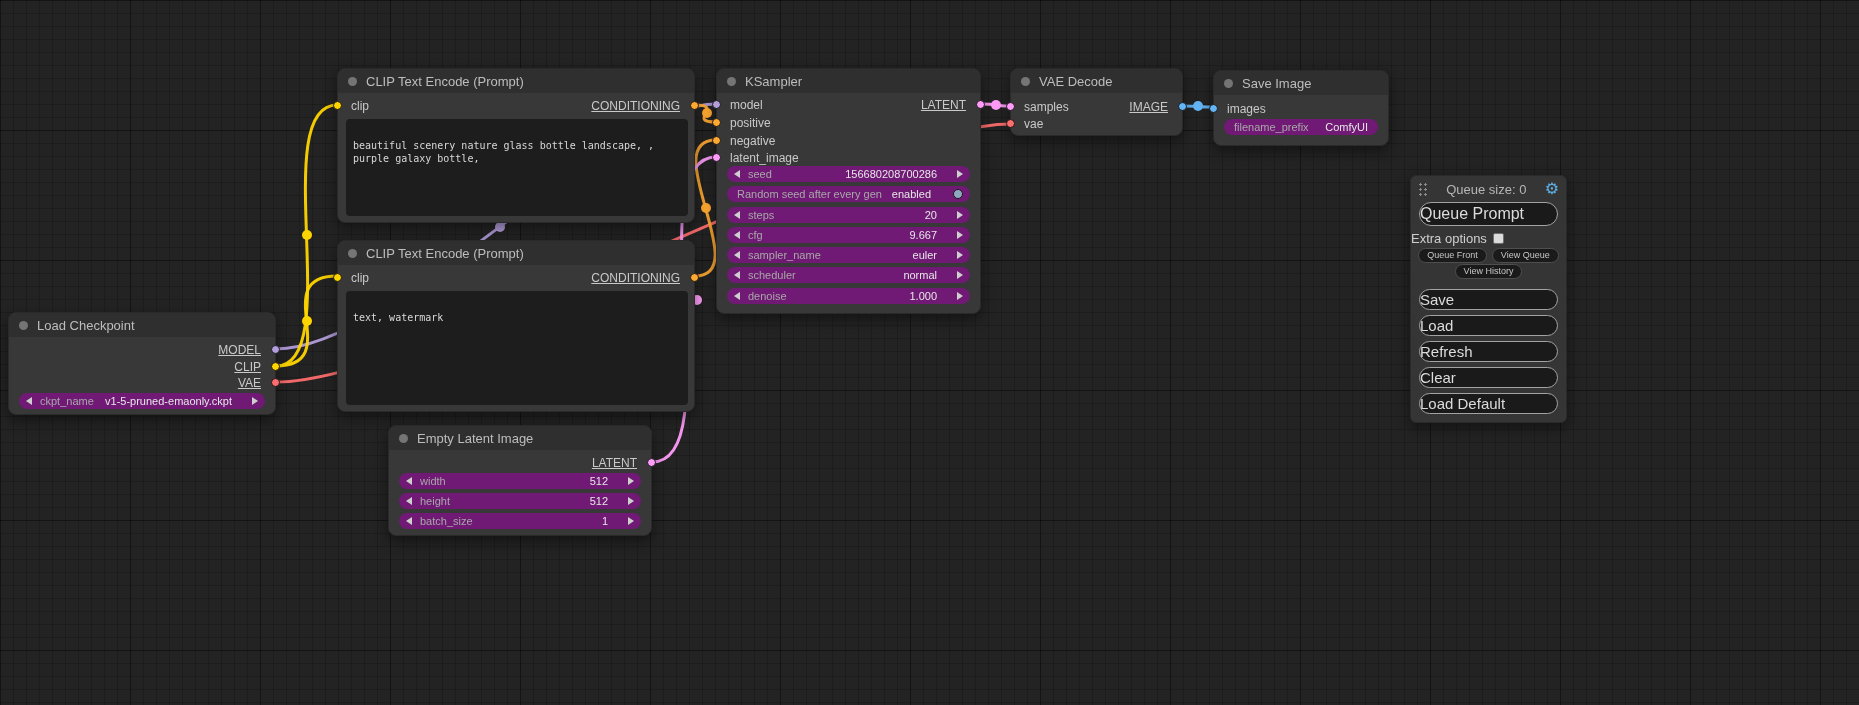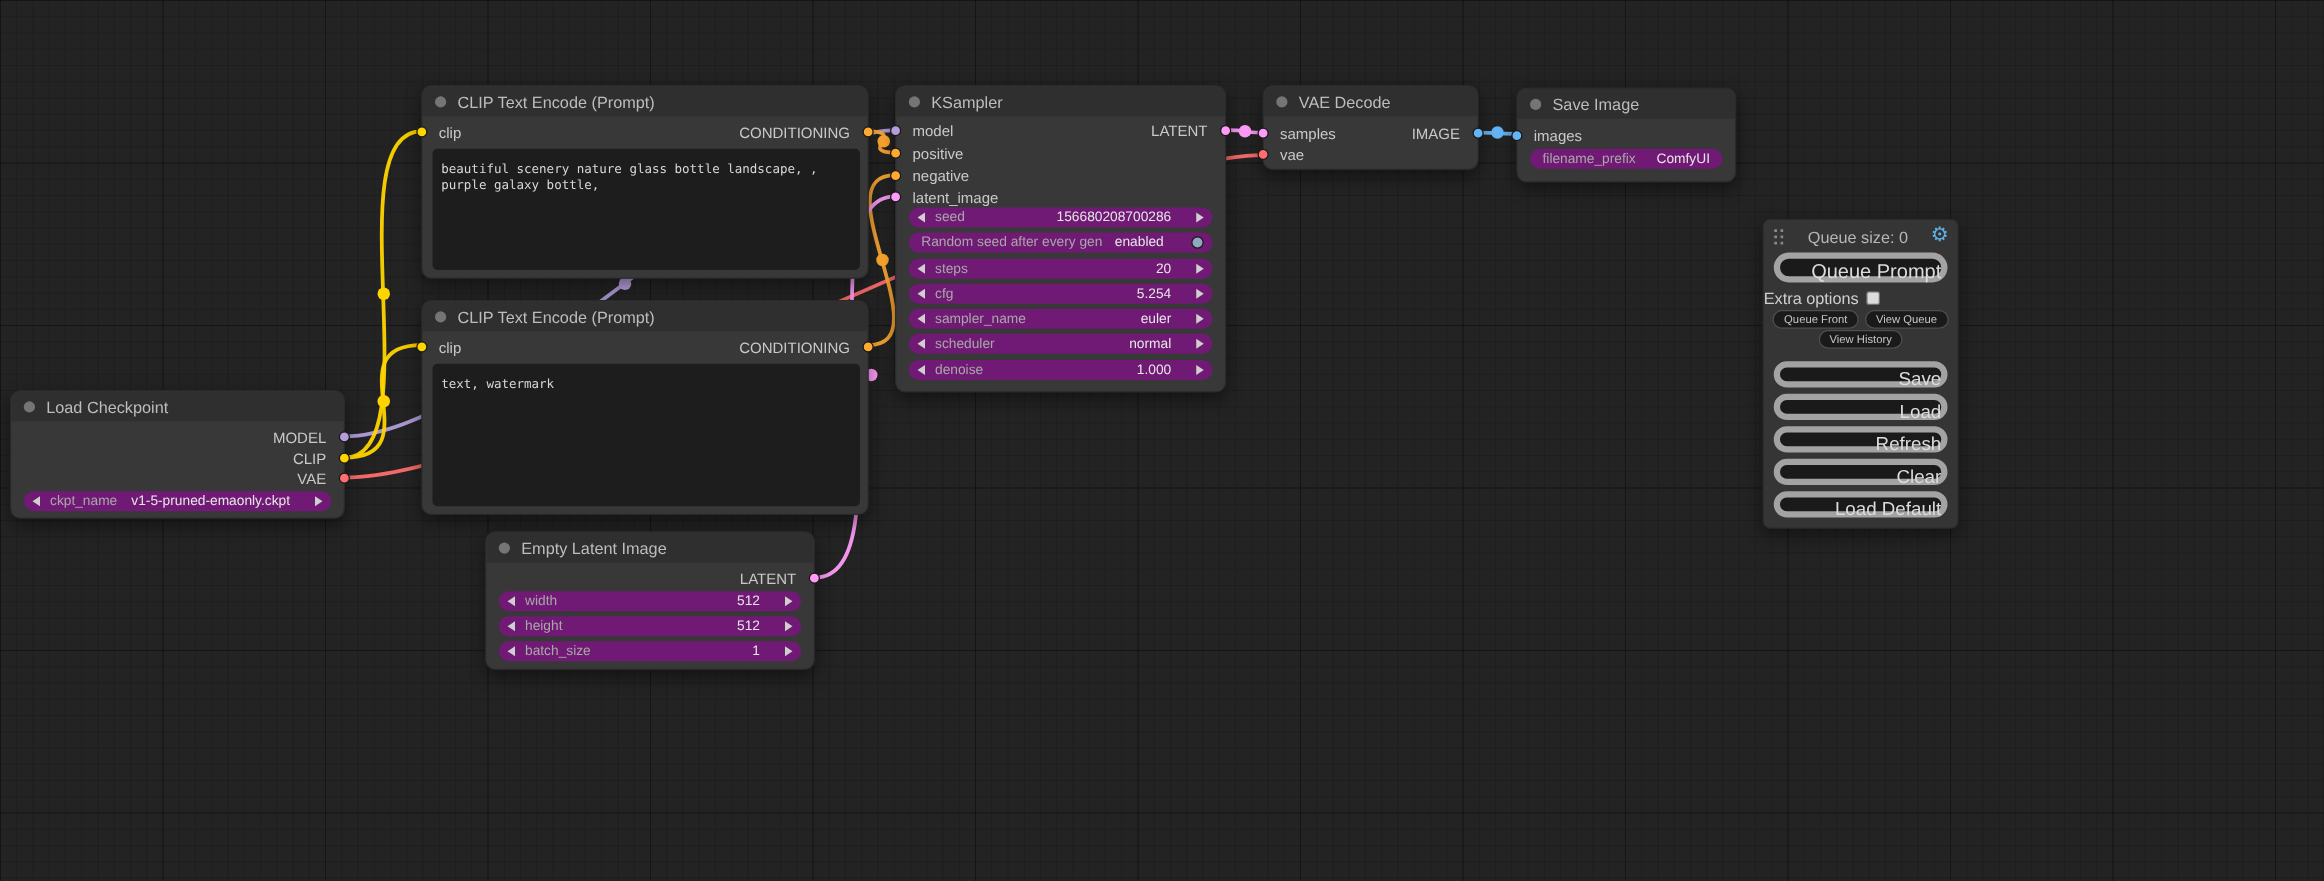--- a/index.html
+++ b/index.html
@@ -32,56 +32,56 @@
   .collapse-dot { width:9px; height:9px; border-radius:50%; background:#757575; margin-right:9px; flex:none; }
 
   .pin {
     position:absolute; width:9px; height:9px; border-radius:50%;
     border:1px solid #171717;
   }
   .pin.in  { left:-5px; }
   .pin.out { right:-5px; }
   .slot-label { position:absolute; font-size:12px; color:#c9c9c9; height:14px; line-height:14px; }
   .slot-label.in  { left:13px; }
-  .slot-label.out { right:14px; }
+  .slot-label.out { right:14px;text-decoration:underline; }
 
   .widget {
     position:absolute; left:10px; right:10px; height:16px; background:#701a75;
     border-radius:8px; display:flex; align-items:center; padding:0 7px;
     font-size:11px; color:#a8a8a8; cursor:pointer;
   }
   .widget .wname { margin-left:8px; white-space:nowrap; }
   .widget .wname.noarr { margin-left:3px; }
   .widget .wvalue { margin-left:auto; margin-right:20px; color:#e6e6e6; white-space:nowrap; }
   .widget .wvalue.noarr { margin-right:3px; }
   .arr-l { flex:none; width:0; height:0; border-top:4px solid transparent; border-bottom:4px solid transparent; border-right:6px solid #cfcfcf; }
   .arr-r { flex:none; width:0; height:0; border-top:4px solid transparent; border-bottom:4px solid transparent; border-left:6px solid #cfcfcf; }
   .toggle-dot { flex:none; width:10px; height:10px; border-radius:50%; margin-left:2px; border:1px solid #1a1a1a; }
 
   .prompt-box {
     position:absolute; left:8px; background:#1d1d1d; border-radius:4px;
     color:#d8d8d8; font:10px "DejaVu Sans Mono", monospace; line-height:13px;
-    padding:10px 7px; white-space:pre-wrap; overflow:hidden; cursor:text;
+    padding:20px 7px; white-space:pre-wrap; overflow:hidden; cursor:text;
   }
 
   .menu {
     position:absolute; left:1410px; top:175px; width:157px; height:248px;
     background:#353535; border:1px solid #2a2a2a; border-radius:6px;
     box-shadow:0 5px 14px rgba(0,0,0,.45);
   }
   .menu-header { position:absolute; left:0; right:0; top:3px; height:20px; display:flex; align-items:center; padding:0 7px; }
   .drag-handle { width:10px; height:15px; flex:none; cursor:grab;
     background-image:radial-gradient(#8a8a8a 1.2px, transparent 1.4px); background-size:5px 5px; }
   .queue-size { flex:1; text-align:center; color:#b6b6b6; font-size:13px; }
   .gear { flex:none; font-size:16px; line-height:16px; cursor:pointer; }
 
   .btn-big {
     position:absolute; left:8px; right:8px; height:21px;
-    background:#1a1a1a; border:5px solid #a3a3a3; border-radius:12px;
-    color:#dcdcdc; font-size:15px; text-align:right; line-height:19px; cursor:pointer;
+    background:#1a1a1a; border:1px solid #a3a3a3; border-radius:12px;
+    color:#dcdcdc; font-size:15px; text-align:left; line-height:19px; cursor:pointer;
   }
   .btn-queue { height:24px; font-size:16px; line-height:22px; }
   .extra-row { position:absolute; left:0; right:0; top:55px; height:15px;
     display:flex; align-items:center; justify-content:flex-start; gap:6px;
     color:#cfcfcf; font-size:13px; }
   .checkbox { width:11px; height:11px; background:#dcdcdc; border:1px solid #6f6f6f; border-radius:2px; cursor:pointer; }
   .pill-row { position:absolute; left:0; right:0; display:flex; justify-content:center; gap:5px; }
   .btn-pill {
     background:#1a1a1a; border:1px solid #4e4e4e; border-radius:9px;
     color:#c6c6c6; font-size:9px; line-height:11px; padding:1px 8px; cursor:pointer; white-space:nowrap;
@@ -212,21 +212,21 @@
     </div>
     <div class="widget" style="top:138px;text-align:center;">
       <span class="arr-l"></span>
       <span class="wname">steps</span>
       <span class="wvalue">20</span>
       <span class="arr-r"></span>
     </div>
     <div class="widget" style="top:158px;">
       <span class="arr-l"></span>
       <span class="wname">cfg</span>
-      <span class="wvalue">5.254</span>
+      <span class="wvalue">9.667</span>
       <span class="arr-r"></span>
     </div>
     <div class="widget" style="top:178px;">
       <span class="arr-l"></span>
       <span class="wname">sampler_name</span>
       <span class="wvalue">euler</span>
       <span class="arr-r"></span>
     </div>
     <div class="widget" style="top:198px;">
       <span class="arr-l"></span>

